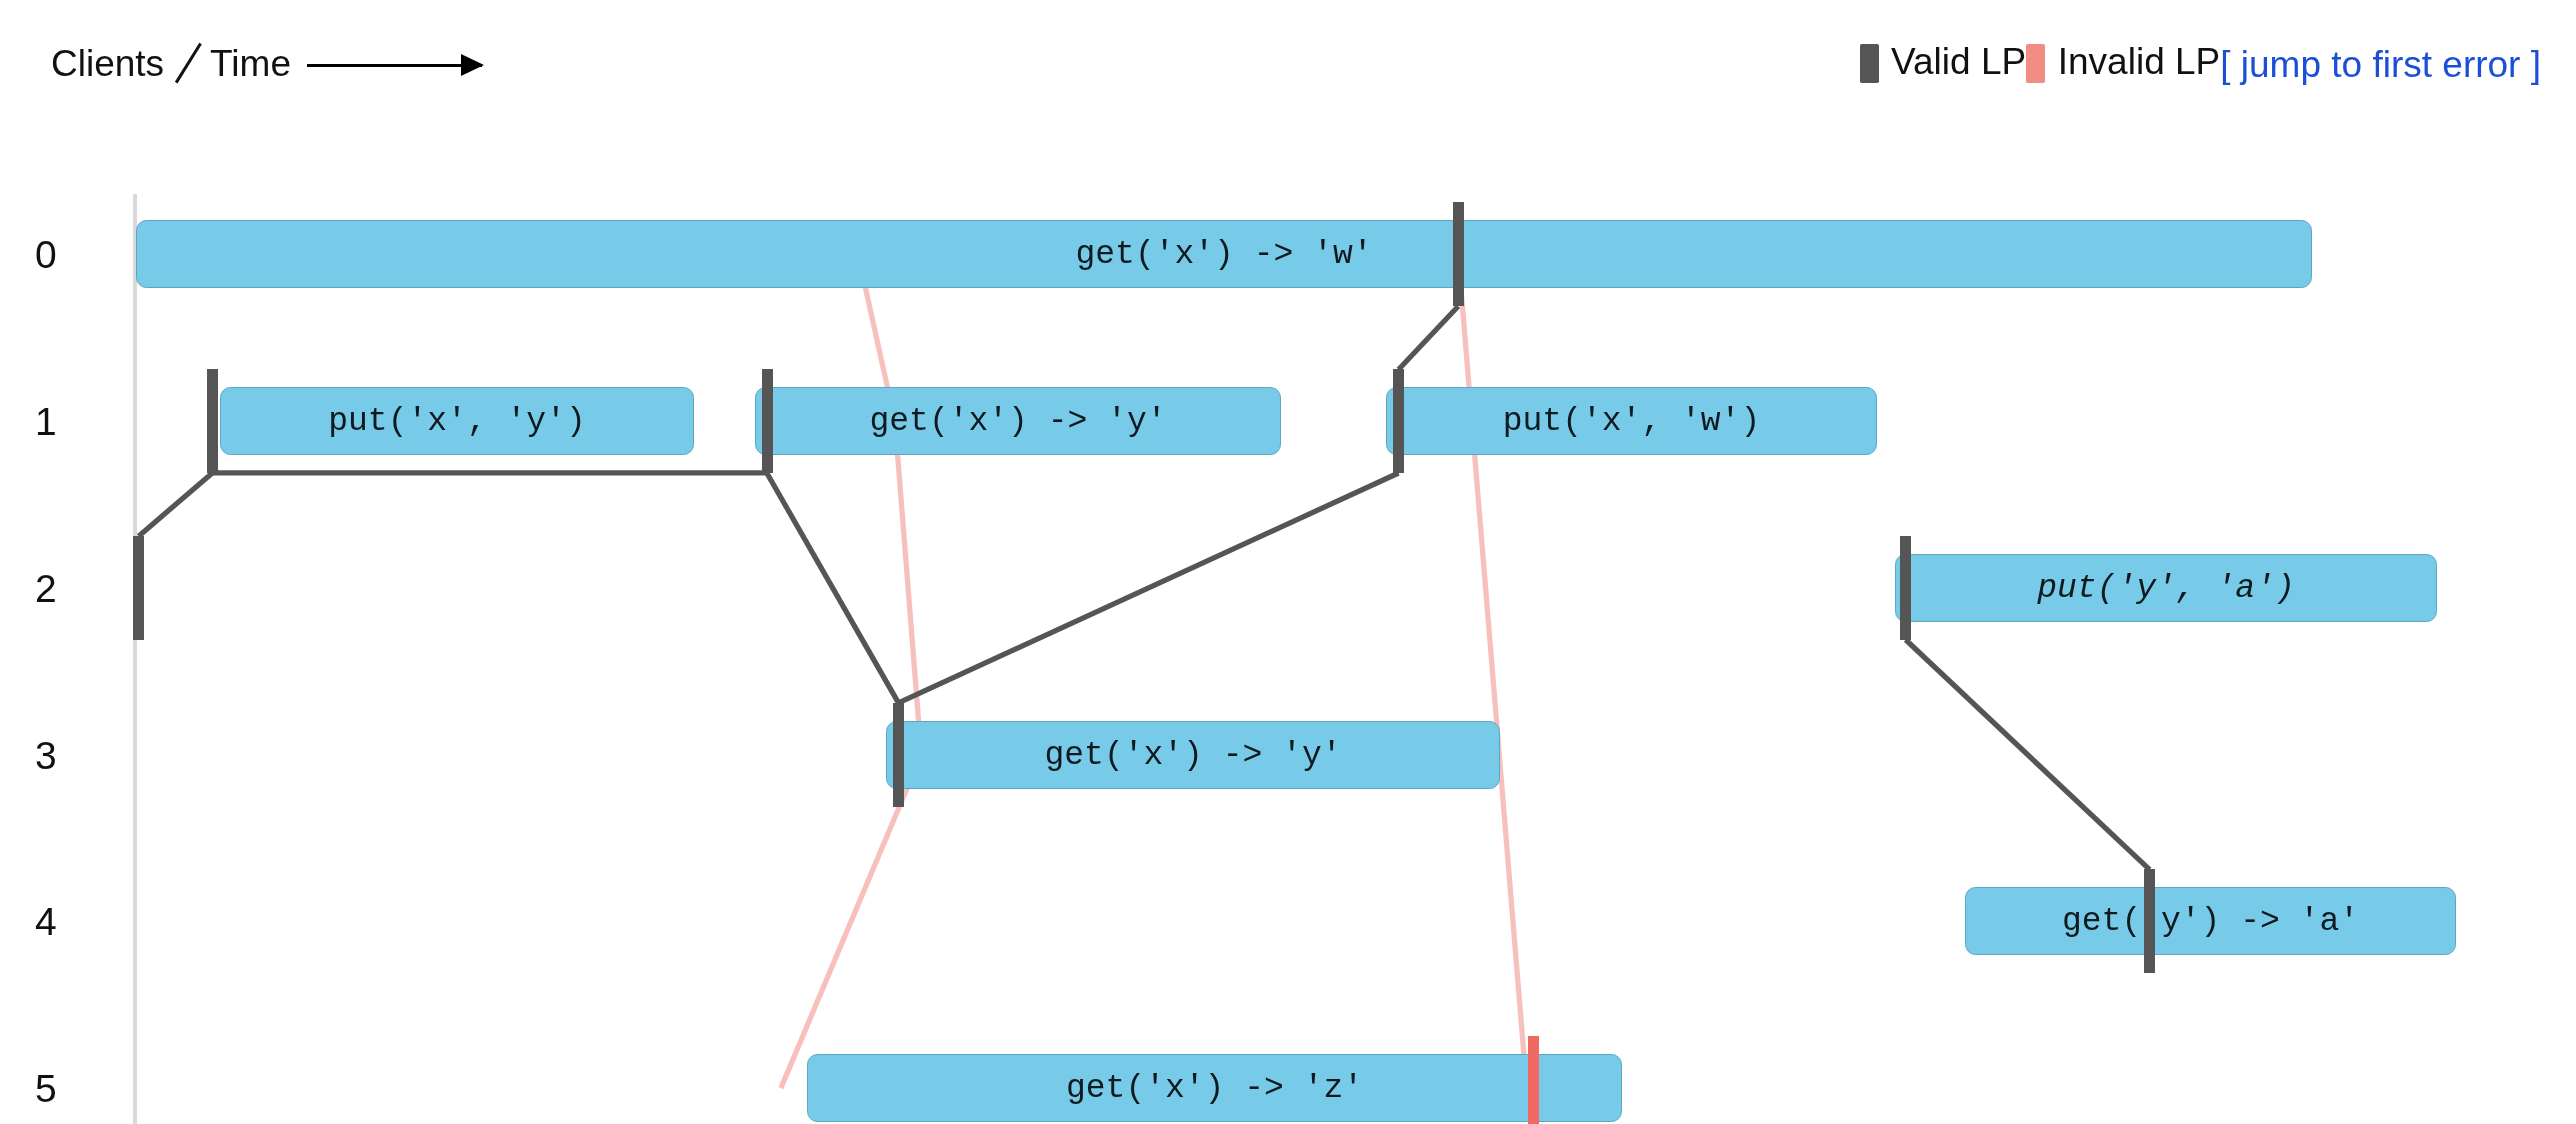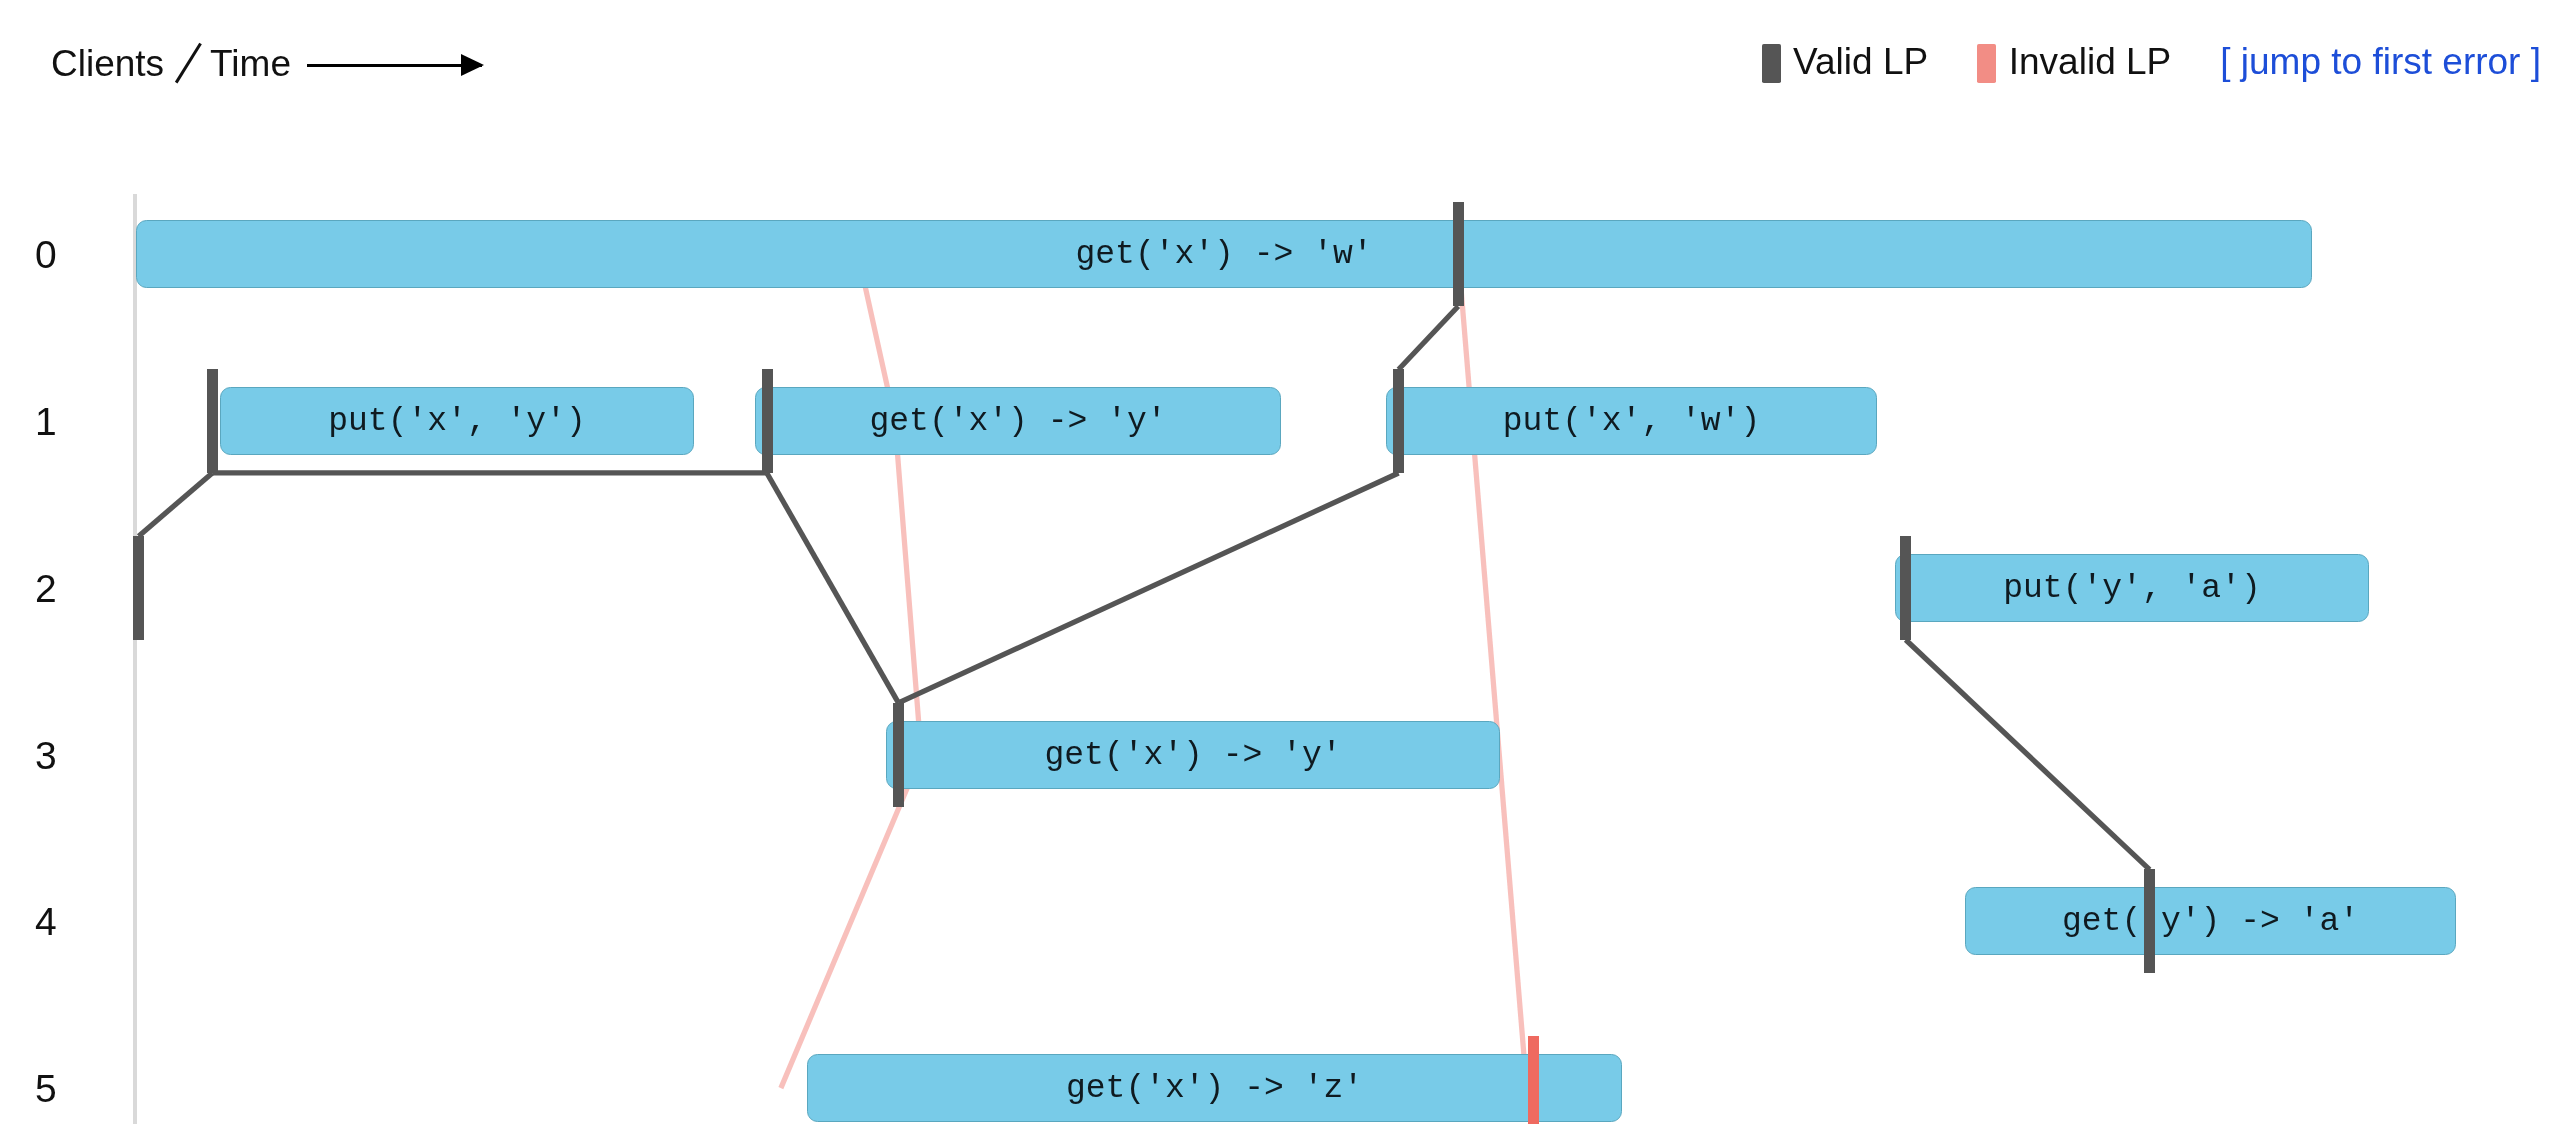--- a/index.html
+++ b/index.html
@@ -38,21 +38,21 @@
   .header .arrow {
     display: inline-block; position: relative;
     width: 175px; height: 3.5px; background: #000; vertical-align: middle;
   }
   .header .arrow::after {
     content: ""; position: absolute; right: -1.8px; top: -9.7px;
     border-left: 23px solid #000;
     border-top: 11.4px solid transparent;
     border-bottom: 11.4px solid transparent;
   }
-  .header .legend { margin-left: auto; display: flex; align-items: flex-start; gap: 49px; }
+  .header .legend { margin-left: auto; display: flex; align-items: flex-end; }
   .swatch { width: 19.3px; height: 39px; display: inline-block; margin-right: 12.3px; vertical-align: middle; border-radius: 1.8px; }
   .swatch.valid { background: #555; }
   .swatch.invalid { background: #f28d85; }
   .jump { color: #1d4ed8; cursor: pointer; }
   .canvas { position: absolute; left: 0; top: 0; right: 0; bottom: 0; pointer-events: none; }
   .row-label {
     position: absolute; left: 35px; font-size: 39px; color: #111;
     transform: translateY(-50%);
   }
   .guide {
@@ -123,21 +123,21 @@
 <div id="ops" class="canvas">
     <div class="op" style="left: 136px; width: 2176px; top: 254px;">get('x') -&gt; 'w'</div>
     <div class="lp" style="left: 1453px; top: 254px; height: 104px; background: rgb(85, 85, 85);"></div>
     <div class="op" style="left: 220px; width: 474px; top: 421px;">put('x', 'y')</div>
     <div class="lp" style="left: 207px; top: 421px; height: 104px; background: rgb(85, 85, 85);"></div>
     <div class="op" style="left: 755px; width: 526px; top: 421px;">get('x') -&gt; 'y'</div>
     <div class="lp" style="left: 762px; top: 421px; height: 104px; background: rgb(85, 85, 85);"></div>
     <div class="op" style="left: 1386px; width: 491px; top: 421px;">put('x', 'w')</div>
     <div class="lp" style="left: 1393px; top: 421px; height: 104px; background: rgb(85, 85, 85);"></div>
     <div class="lp" style="left: 133px; top: 588px; height: 104px; background: rgb(85, 85, 85);"></div>
-    <div class="op" style="left: 1895px; width: 474px; top: 588px;">put('y', 'a')</div>
+    <div class="op" style="left: 1895px; width: 542px; top: 588px; font-style: italic;">put('y', 'a')</div>
     <div class="lp" style="left: 1900px; top: 588px; height: 104px; background: rgb(85, 85, 85);"></div>
     <div class="op" style="left: 886px; width: 614px; top: 755px;">get('x') -&gt; 'y'</div>
     <div class="lp" style="left: 893px; top: 755px; height: 104px; background: rgb(85, 85, 85);"></div>
     <div class="op" style="left: 1965px; width: 491px; top: 921px;">get('y') -&gt; 'a'</div>
     <div class="lp" style="left: 2144px; top: 921px; height: 104px; background: rgb(85, 85, 85);"></div>
     <div class="op" style="left: 807px; width: 815px; top: 1088px;">get('x') -&gt; 'z'</div>
     <div class="lp" style="left: 1528px; top: 1088px; height: 104px; background: rgb(239, 106, 96);"></div>
   </div>
 
 

